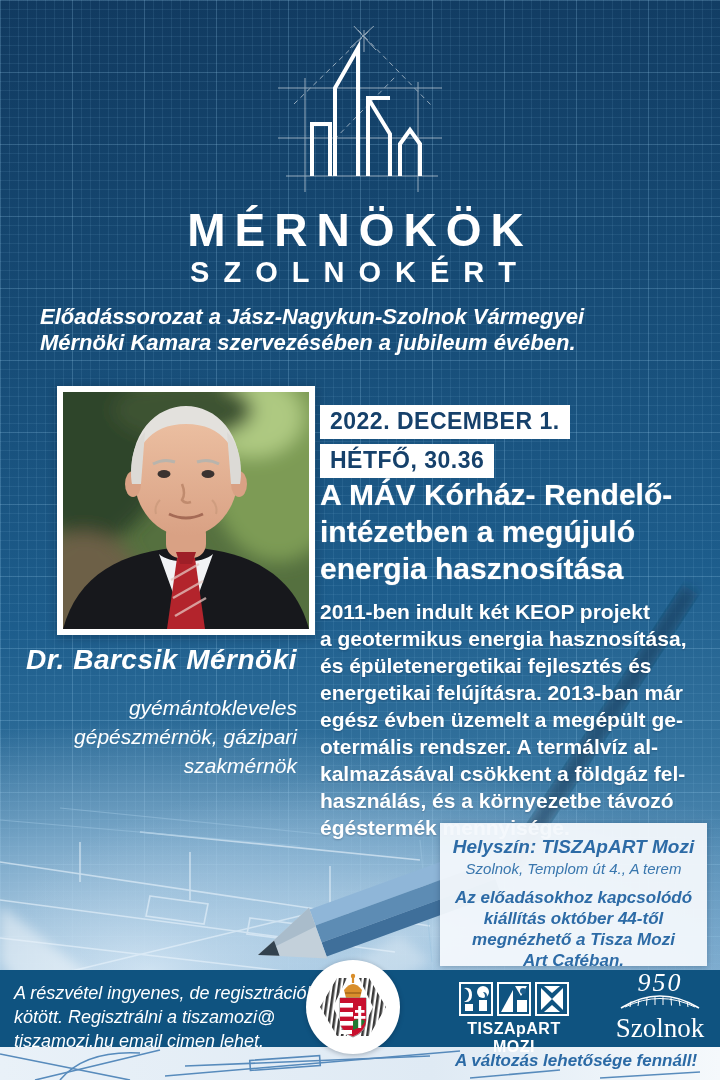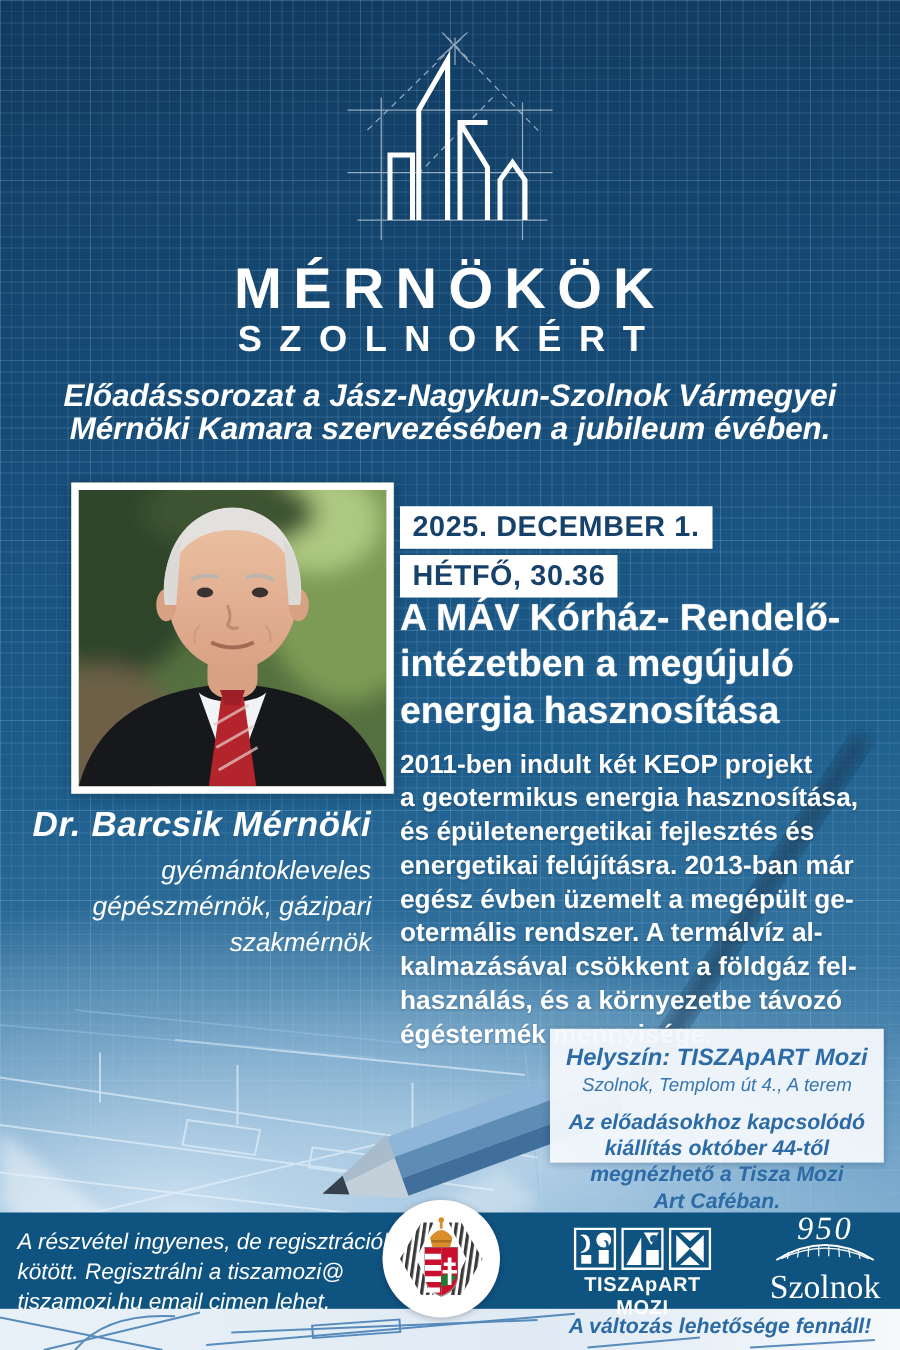--- a/index.html
+++ b/index.html
@@ -18,22 +18,22 @@
   }
   .bg-art{position:absolute;inset:0;pointer-events:none;}
   .content{position:absolute;inset:0;}
 
   
   .logo-wrap{position:absolute;left:272px;top:26px;width:176px;height:168px;}
   .brand-title{position:absolute;left:0;width:720px;text-align:center;color:#ffffff;}
   .brand-line1{top:203px;font-size:46px;font-weight:700;letter-spacing:9px;}
   .brand-line2{top:256px;font-size:29px;font-weight:700;letter-spacing:14px;}
   .brand-subtitle{
-    position:absolute;left:40px;top:304px;width:640px;text-align:center;
-    color:#ffffff;font-style:italic;font-weight:700;font-size:25px;line-height:26px;
+    position:absolute;left:40px;top:304px;width:640px;
+    color:#ffffff;font-style:italic;font-weight:700;font-size:22px;line-height:26px;
     white-space:pre-line;
   }
 
   
   .photo-frame{
     position:absolute;left:57px;top:386px;width:246px;height:237px;
     border:6px solid #ffffff;box-shadow:0 2px 10px rgba(0,20,40,.35);
     overflow:hidden;background:#4a6a3c;
   }
 
@@ -50,25 +50,25 @@
   }
   .event-desc{
     position:absolute;left:320px;top:598px;width:400px;
     color:#ffffff;font-weight:700;font-size:21px;line-height:27px;white-space:pre-line;
     text-shadow:0 1px 2px rgba(0,25,50,.25);
   }
 
   
   .speaker{position:absolute;left:0;top:644px;width:297px;text-align:right;color:#ffffff;font-style:italic;}
   .speaker-name{font-size:28px;font-weight:700;letter-spacing:.5px;}
-  .speaker-creds{margin-top:6px;font-size:21px;line-height:29px;font-weight:400;white-space:pre-line;}
+  .speaker-creds{margin-top:17px;font-size:21px;line-height:29px;font-weight:400;white-space:pre-line;}
 
   
   .venue-card{
-    position:absolute;left:440px;top:823px;width:267px;height:107px;
+    position:absolute;left:440px;top:823px;width:267px;height:143px;
     background:rgba(243,248,252,.95);color:#2d6ba6;text-align:center;
     font-style:italic;box-shadow:0 1px 6px rgba(0,25,50,.25);
   }
   .venue-location{margin-top:13px;font-size:19px;font-weight:700;}
   .venue-address{margin-top:2px;font-size:15px;font-weight:400;color:#3a77ae;}
   .venue-note{margin-top:10px;font-size:17px;font-weight:700;line-height:21px;white-space:pre-line;}
 
   
   .footer-bar{position:absolute;left:0;top:970px;width:720px;height:77px;background:#0f5380;}
   .registration{
@@ -254,21 +254,21 @@
           <path d="M134,70 q11,-4 22,2" stroke="#b9b4ac" stroke-width="3" fill="none"></path>
           <path d="M119,92 q4,10 0,16 q3,4 9,2" stroke="#c08b6e" stroke-width="2.5" fill="none"></path>
           <path d="M106,122 q17,8 34,0" stroke="#a56a55" stroke-width="3" fill="none"></path>
           <path d="M97,108 q-6,6 -4,14" stroke="#cb9a7c" stroke-width="2" fill="none" opacity=".8"></path>
           <path d="M149,108 q6,6 4,14" stroke="#cb9a7c" stroke-width="2" fill="none" opacity=".8"></path>
         </g>
       </svg>
     </div>
 
     <div class="date-badges">
-      <div class="badge">2025. DECEMBER 1.</div>
+      <div class="badge">2022. DECEMBER 1.</div>
       <div class="badge">HÉTFŐ, 30.36</div>
     </div>
 
     <div class="event-title">A MÁV Kórház- Rendelő-
 intézetben a megújuló
 energia hasznosítása</div>
     <div class="event-desc">2011-ben indult két KEOP projekt
 a geotermikus energia hasznosítása,
 és épületenergetikai fejlesztés és
 energetikai felújításra. 2013-ban már

